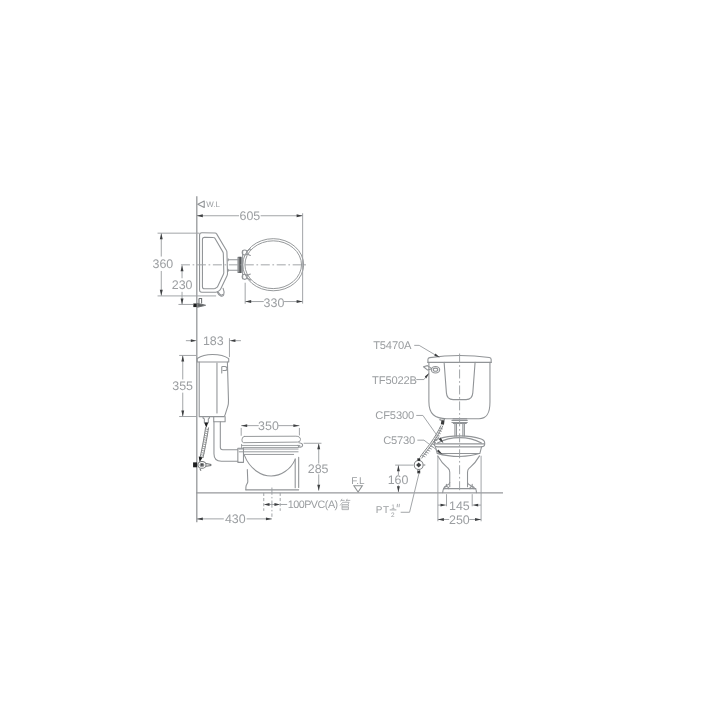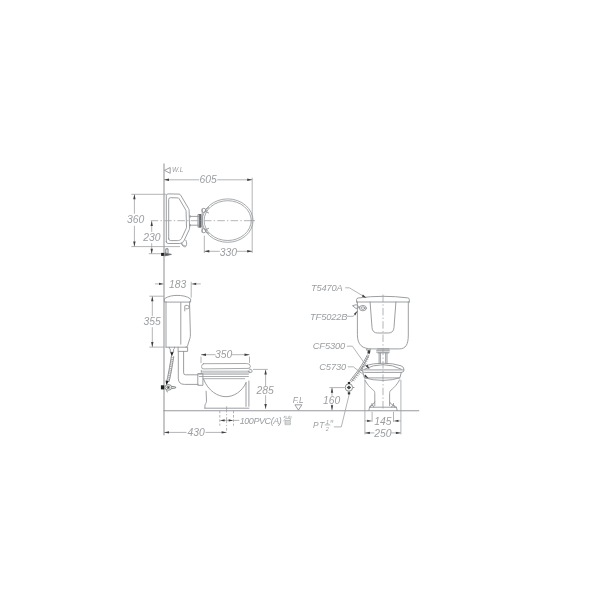--- a/index.html
+++ b/index.html
@@ -1,16 +1,16 @@
 <!DOCTYPE html>
 <html><head>
 <meta charset="utf-8">
 <style>
   html,body{margin:0;padding:0;background:#ffffff;}
-  #wrap{position:relative;width:600px;height:600px;background:#ffffff;overflow:hidden;transform:translateZ(0);font-style:italic;}
+  #wrap{position:relative;width:600px;height:600px;background:#ffffff;overflow:hidden;transform:translateZ(0);}
   svg{position:absolute;left:0;top:0;filter:opacity(0.999);}
   text{font-family:"Liberation Sans",sans-serif;}
   .t10{font-size:10.35px;fill:#9b9ea1;}
   .t9{font-size:9.3px;fill:#9b9ea1;letter-spacing:-0.15px;}
   .t8{font-size:8.3px;fill:#9b9ea1;}
   .t6{font-size:6.6px;fill:#9b9ea1;}
   .t5{font-size:5.4px;fill:#9b9ea1;}
 </style>
 </head>
 <body>

